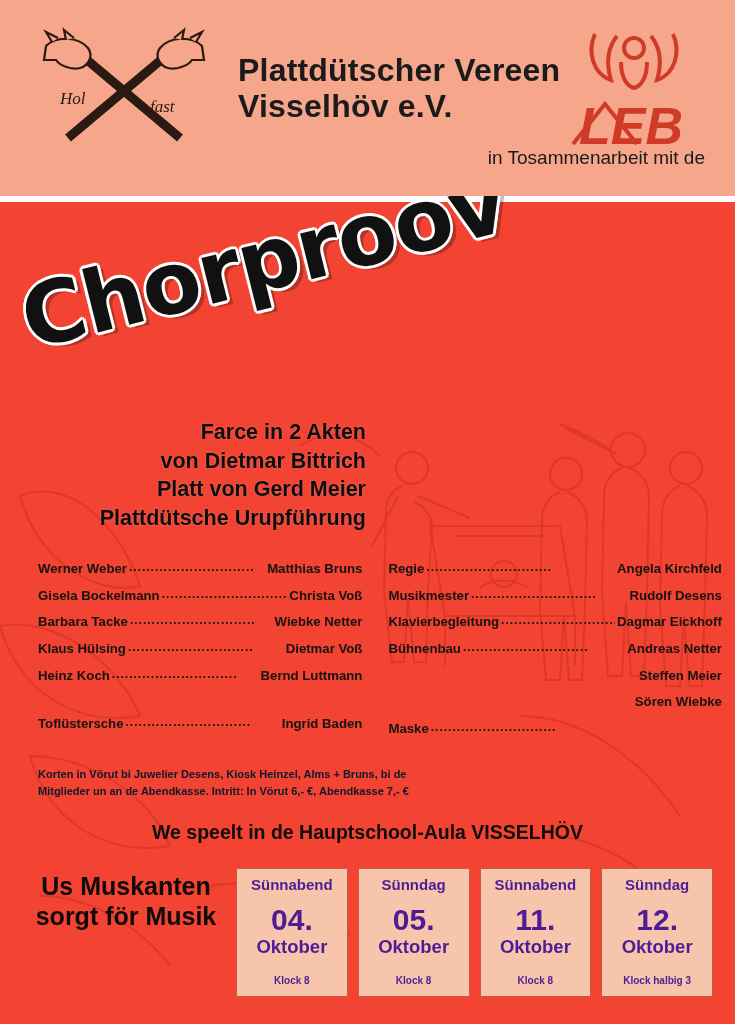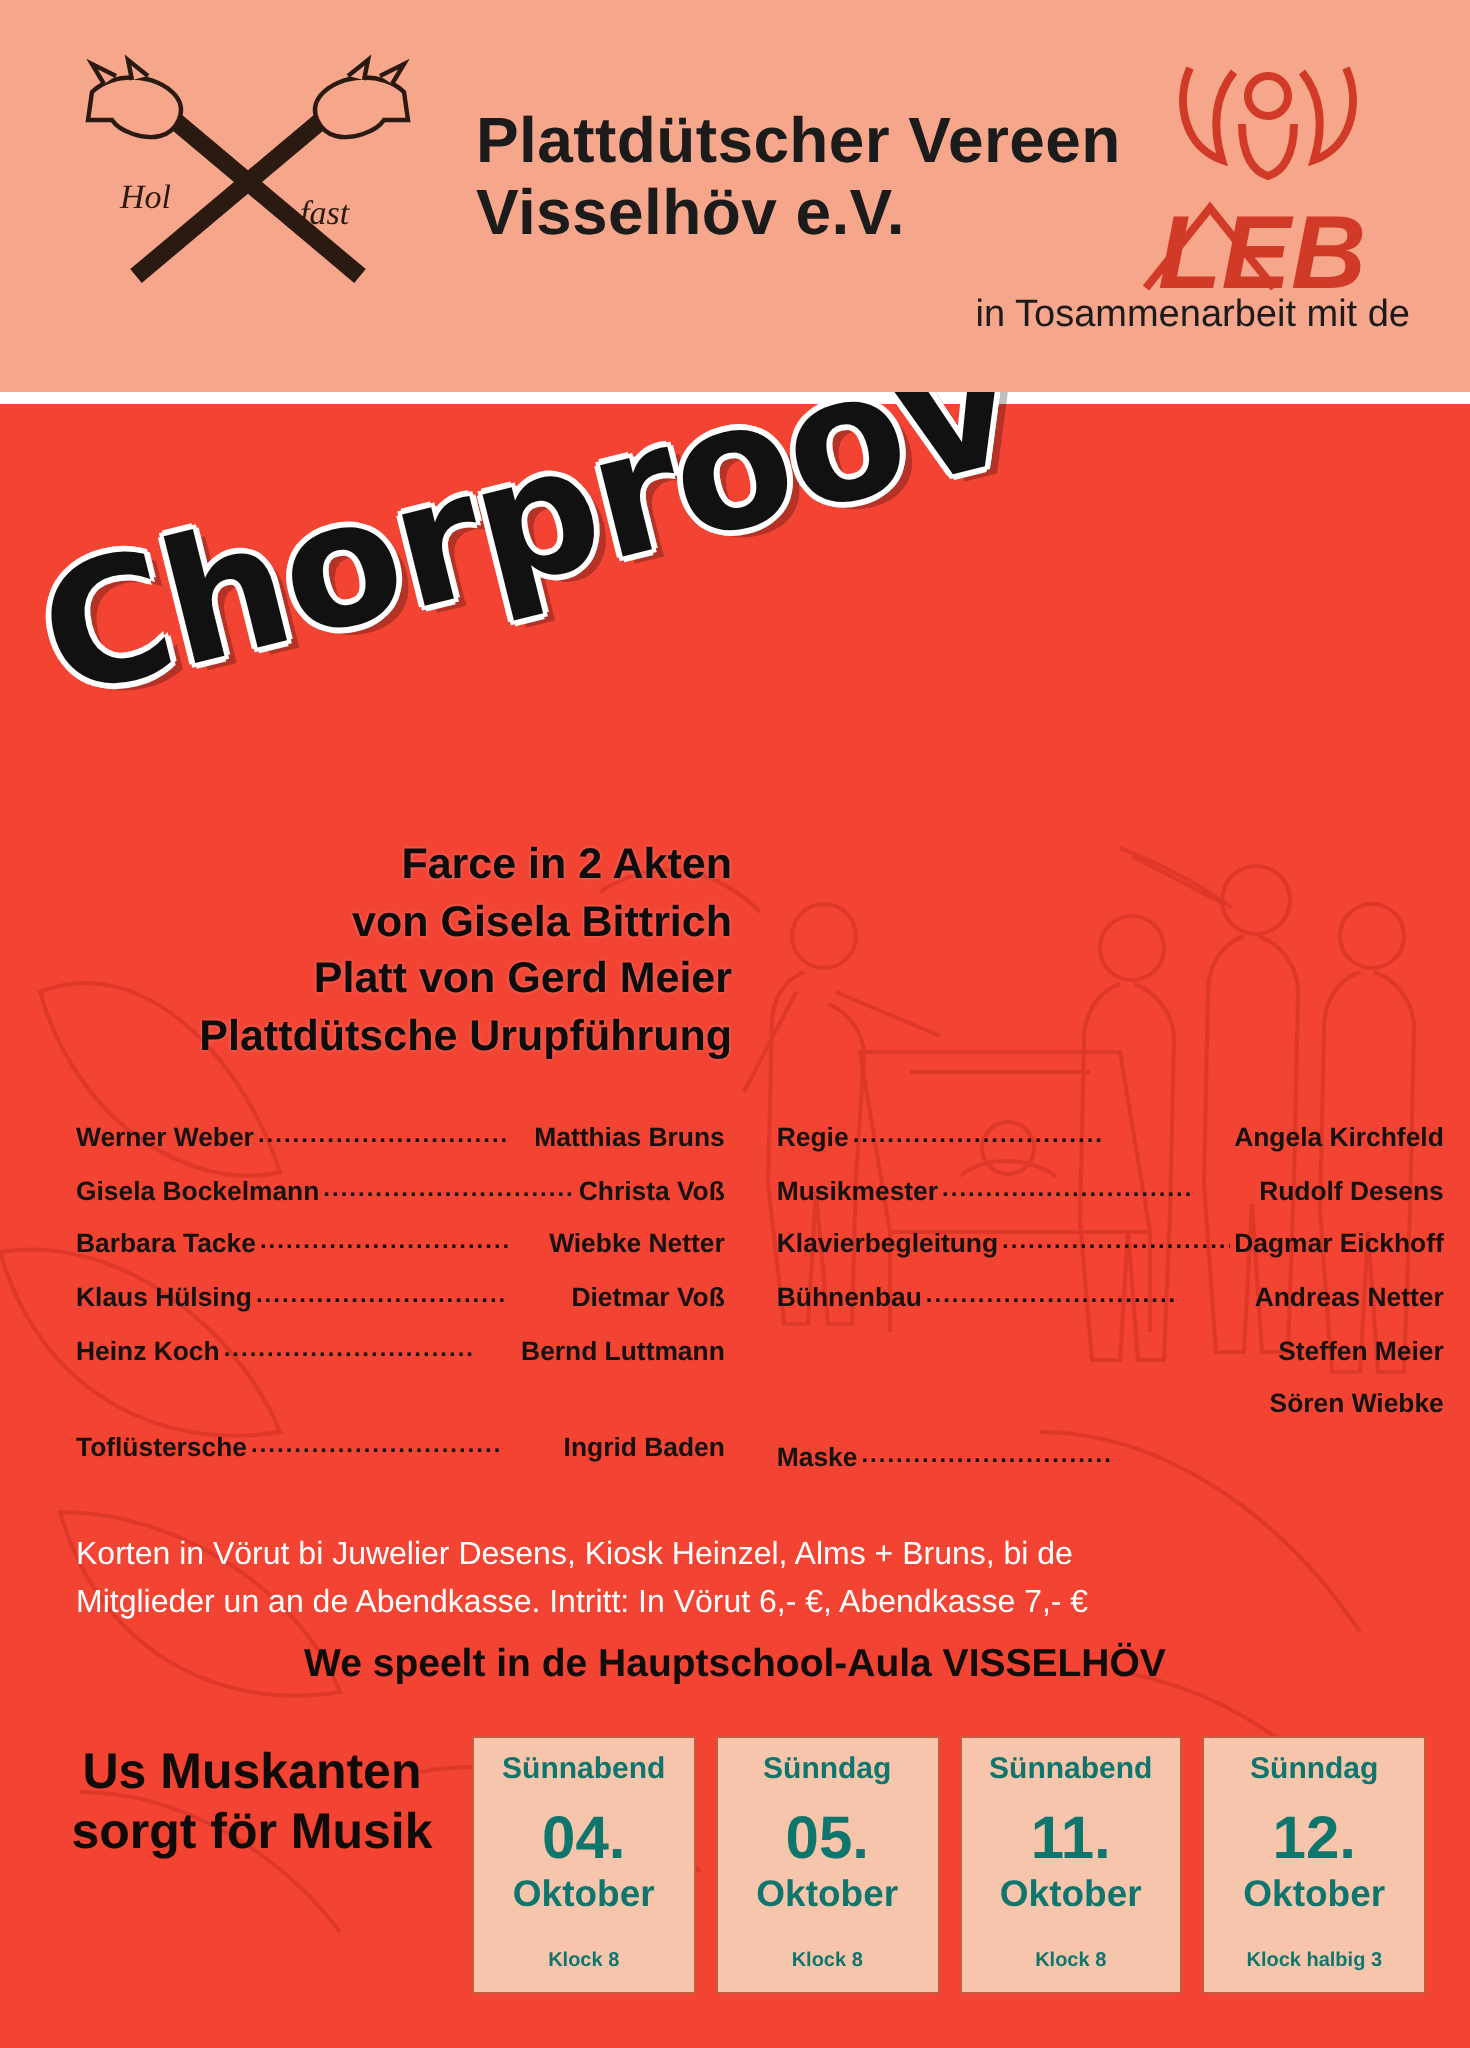--- a/index.html
+++ b/index.html
@@ -160,23 +160,23 @@
   .cast-name { flex: 0 0 auto; }
   .cast-row.right-only { justify-content: flex-end; }
   .cast-spacer { height: 22px; }
 
   
   .ticket-info {
     position: absolute;
     left: 38px;
     top: 570px;
     right: 34px;
-    color: #ffffff;
-    font-size: 16px;
-    font-weight: normal;
+    color: #0f172a;
+    font-size: 11px;
+    font-weight: bold;
     line-height: 1.5;
   }
   .venue-line {
     position: absolute;
     left: 0; right: 0;
     top: 625px;
     text-align: center;
     color: #100c0a;
     font-size: 19.5px;
     font-weight: bold;
@@ -207,21 +207,21 @@
     display: flex;
     gap: 10px;
     padding-left: 6px;
   }
   .date-card {
     flex: 1 1 0;
     background: #f7c5ab;
     border: 1px solid #c85a3f;
     text-align: center;
     padding: 8px 2px 9px 2px;
-    color: #0f766e;
+    color: #4c1d95;
   }
   .date-weekday {
     font-size: 15px;
     font-weight: bold;
     line-height: 1.1;
   }
   .date-day {
     font-size: 30px;
     font-weight: bold;
     line-height: 1.08;
@@ -328,21 +328,21 @@
         <path d="M300 250 C330 230 360 240 380 260"></path>
       </g>
     </svg>
 
     <div class="title-wrap">
       <div class="title">Chorproov</div>
     </div>
 
     <div class="subtitle">
       <div>Farce in 2 Akten</div>
-      <div>von Gisela Bittrich</div>
+      <div>von Dietmar Bittrich</div>
       <div>Platt von Gerd Meier</div>
       <div>Plattdütsche Urupführung</div>
     </div>
 
     <div class="cast">
 
       <div class="cast-col">
         <div class="cast-row">
           <span class="cast-role">Werner Weber</span>
           <span class="cast-dots">.............................</span>

